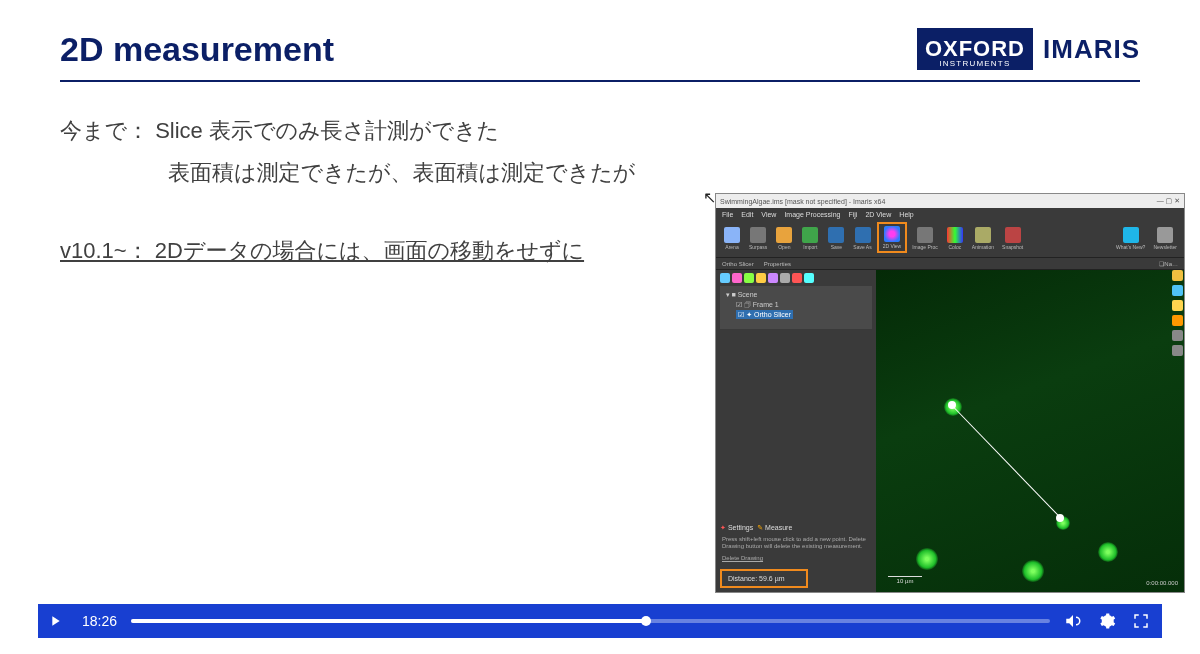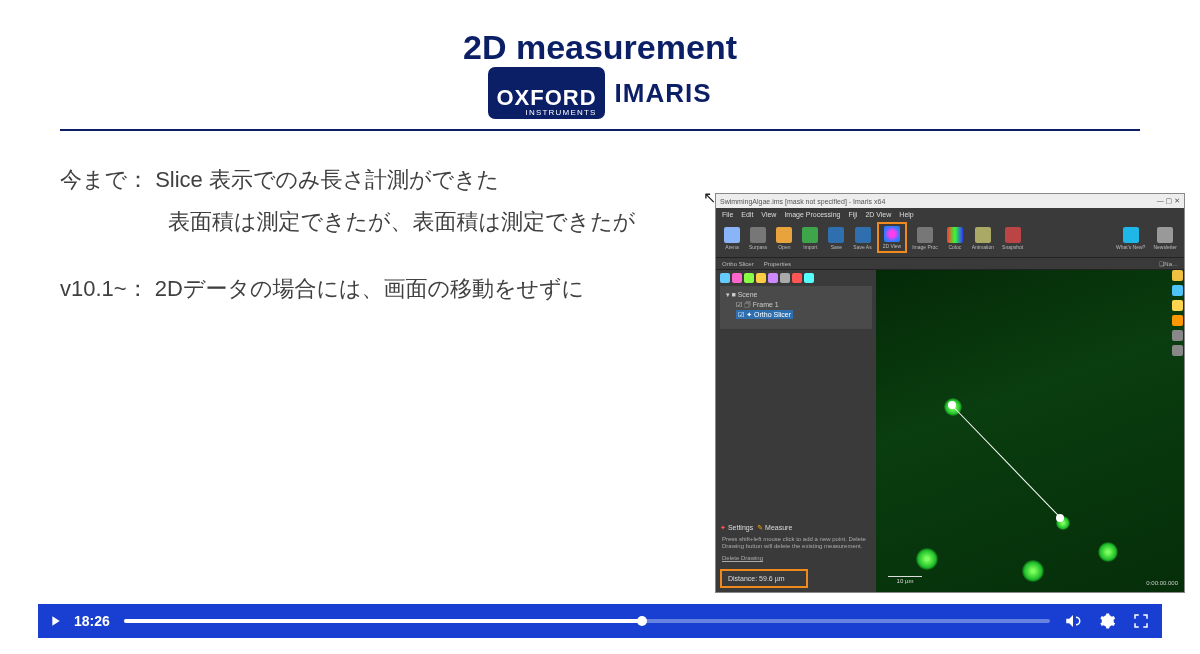--- a/index.html
+++ b/index.html
@@ -16,56 +16,54 @@
     height: 600px;
     padding: 28px 60px 0 60px;
     position: relative;
   }
   .title-row {
     display: flex;
     justify-content: space-between;
     align-items: center;
     border-bottom: 2px solid #0b1f66;
     padding-bottom: 10px;
-    flex-direction: column;
   }
   .title {
     color: #0b1f66;
     font-size: 34px;
     font-weight: 700;
   }
   .brand {
     display: flex;
     align-items: center;
     gap: 10px;
   }
   .oxford {
     background: #0b1f66;
     color: #fff;
-    padding: 20px 8px 2px 8px;
+    padding: 10px 8px 2px 8px;
     line-height: 1;
-    text-align: right;
-    border-radius: 7px;
+    text-align: center;
   }
   .oxford .big { font-size: 22px; font-weight: 700; letter-spacing: 1px; }
   .oxford .sm { font-size: 8px; letter-spacing: 1.2px; }
   .imaris {
     color: #0b1f66;
     font-size: 26px;
     font-weight: 700;
     letter-spacing: 1px;
   }
   .body-text {
     margin-top: 28px;
     font-size: 22px;
     color: #404040;
     line-height: 1.9;
   }
   .body-text .indent { margin-left: 108px; }
-  .body-text .row2 { margin-top: 25px; }
+  .body-text .row2 { margin-top: 36px; text-decoration: underline; }
 
   
   .app {
     position: absolute;
     right: 15px;
     top: 193px;
     width: 470px;
     height: 400px;
     background: #3a3a3a;
     border: 1px solid #888;
@@ -210,21 +208,21 @@
     bottom: 16px;
     width: 1124px;
     height: 34px;
     background: #183fd1;
     display: flex;
     align-items: center;
     color: #fff;
     font-size: 14px;
   }
   .player .play { width: 34px; display:flex; align-items:center; justify-content:center; cursor:pointer;}
-  .player .time { margin-left:2px; font-weight:700; }
+  .player .time { margin-left:10px; font-weight:400; }
   .player .timeline {
     flex:1; height:4px; background: rgba(255,255,255,0.35);
     margin: 0 14px; position:relative; border-radius:2px;
   }
   .player .progress {
     position:absolute; left:0; top:0; height:100%;
     background:#fff; width:56%; border-radius:2px;
   }
   .player .knob {
     position:absolute; top:50%; left:56%;

